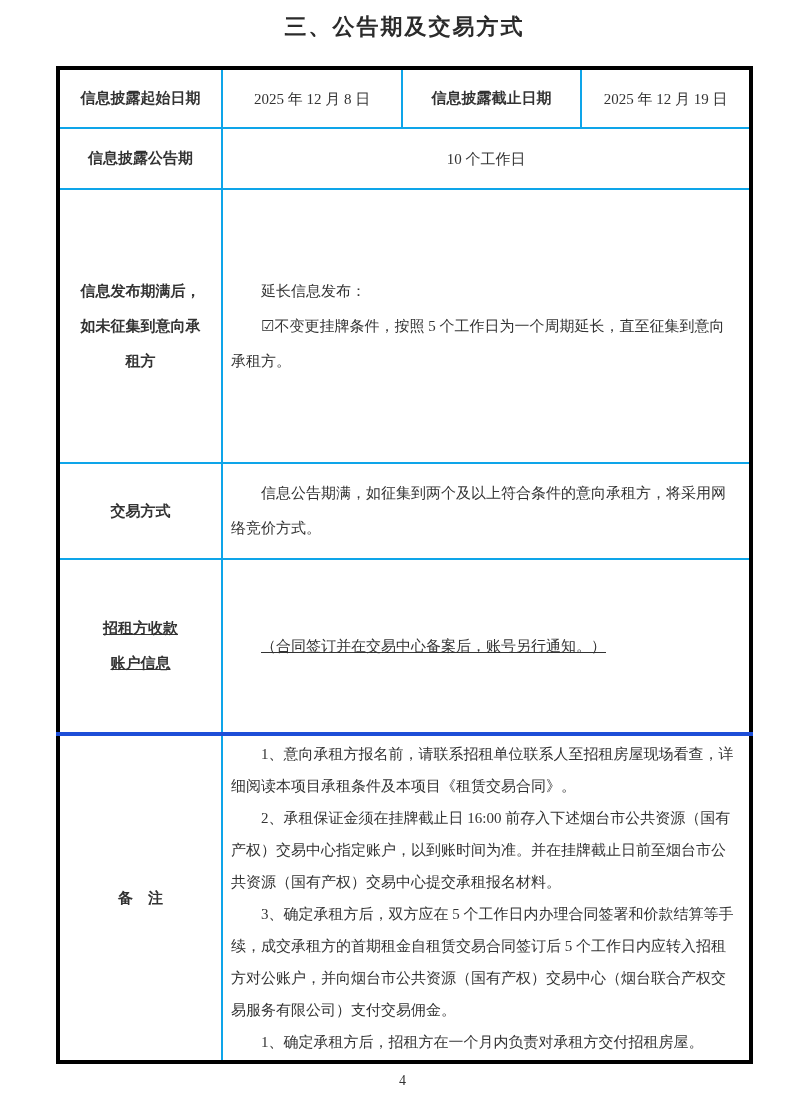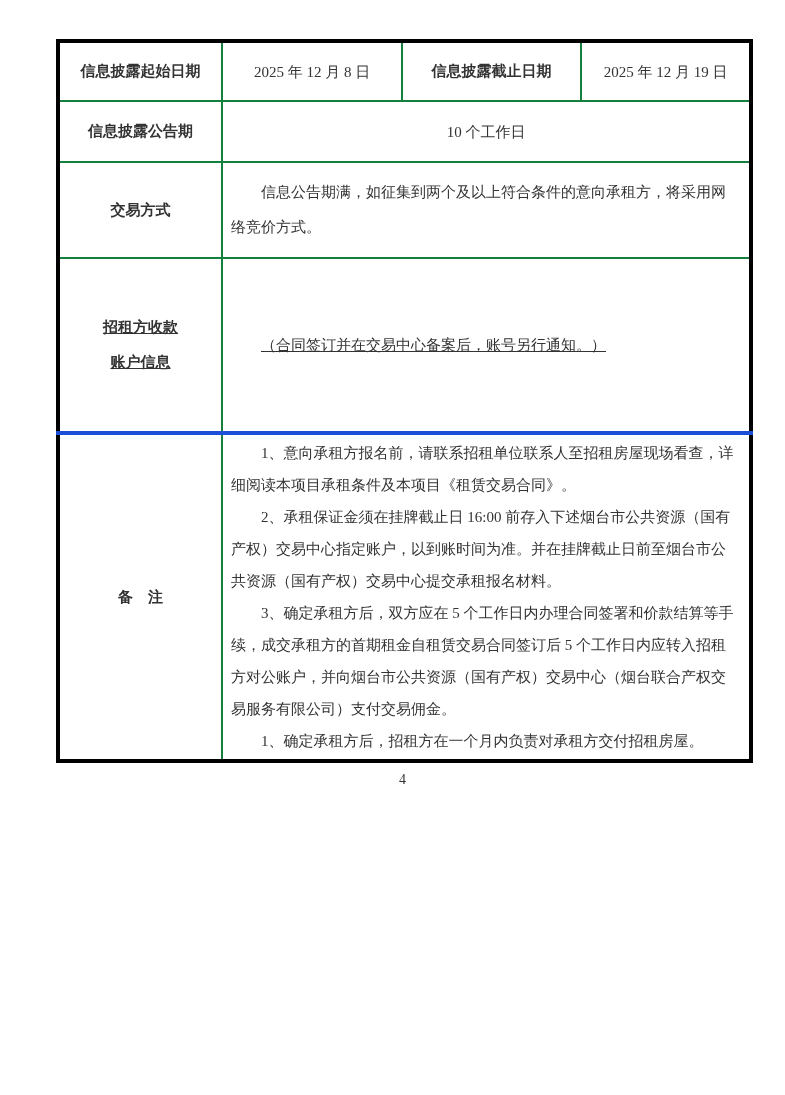--- a/index.html
+++ b/index.html
@@ -31,21 +31,21 @@
     line-height: 27px;
   }
   table.announcement-table {
     border-collapse: collapse;
     table-layout: fixed;
     width: 693px;
     margin: 26px 0 0 56px;
     border: 4px solid #000000;
   }
   td {
-    border: 2px solid #15803d;
+    border: 2px solid #0ea5e9;
     font-size: 15px;
     vertical-align: middle;
     padding: 0;
     overflow: hidden;
   }
   td.label-cell {
     font-weight: bold;
     text-align: center;
     white-space: pre-line;
     line-height: 35px;
@@ -78,20 +78,21 @@
     text-align: center;
     font-size: 14px;
     color: #333333;
   }
 </style>
 </head>
 <body>
 
 <div class="page">
 
+  <h1 class="doc-title">三、公告期及交易方式</h1>
 
   <table class="announcement-table">
     <colgroup>
       <col style="width:164px">
       <col style="width:180px">
       <col style="width:179px">
       <col style="width:170px">
     </colgroup>
 
     <tbody>
@@ -100,20 +101,29 @@
       <td class="value-cell">2025 年 12 月 8 日</td>
       <td class="label-cell">信息披露截止日期</td>
       <td class="value-cell">2025 年 12 月 19 日</td>
     </tr>
 
     <tr style="height:61px;">
       <td class="label-cell">信息披露公告期</td>
       <td class="value-cell" colspan="3">10 个工作日</td>
     </tr>
 
+    <tr style="height:274px;">
+      <td class="label-cell">信息发布期满后，
+如未征集到意向承
+租方</td>
+      <td class="body-cell" colspan="3">
+        <p class="para">延长信息发布：</p>
+        <p class="para"><span>☑</span><span>不变更挂牌条件，按照 5 个工作日为一个周期延长，直至征集到意向承租方。</span></p>
+      </td>
+    </tr>
 
     <tr style="height:96px;">
       <td class="label-cell">交易方式</td>
       <td class="body-cell" colspan="3">
         <p class="para">信息公告期满，如征集到两个及以上符合条件的意向承租方，将采用网络竞价方式。</p>
       </td>
     </tr>
 
     <tr style="height:175px;text-decoration:underline;">
       <td class="label-cell">招租方收款

